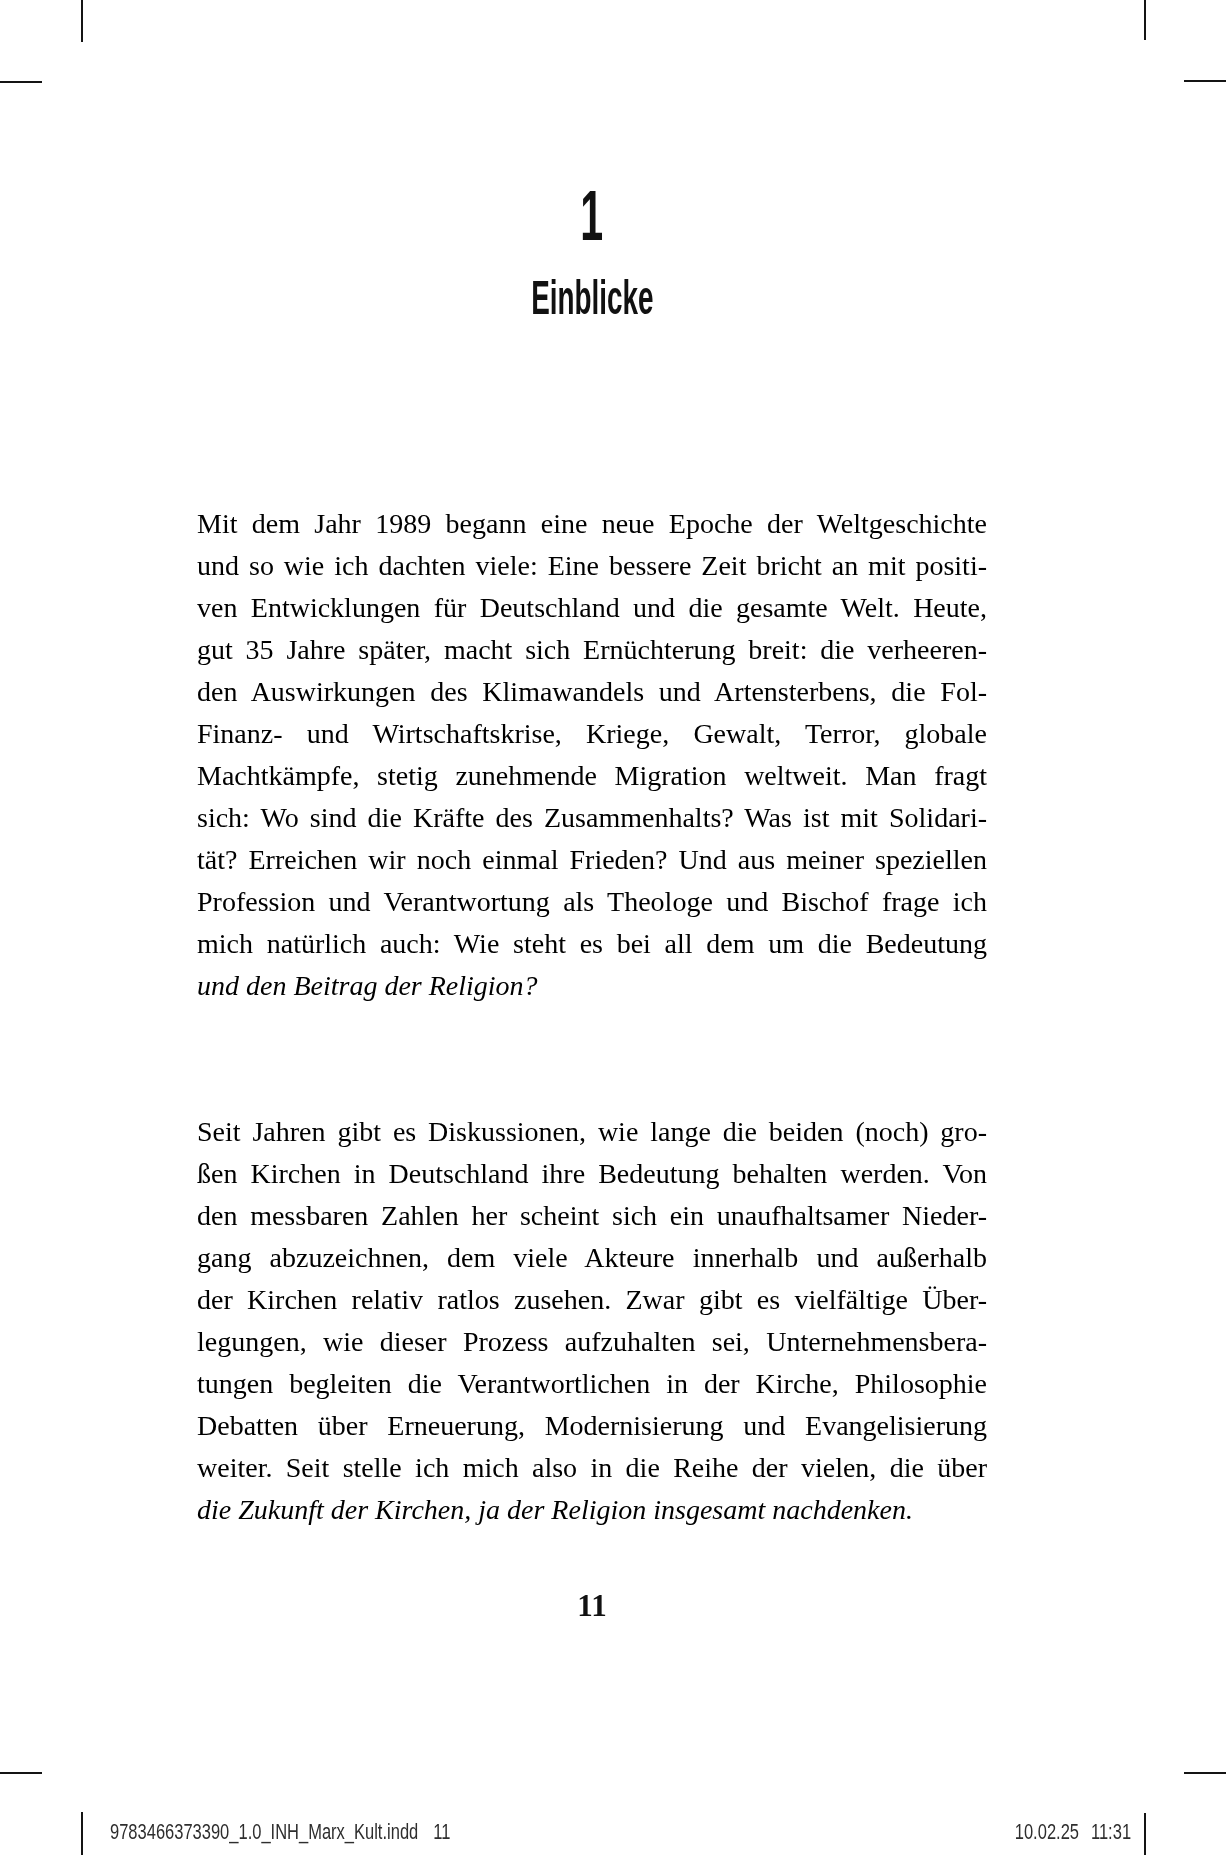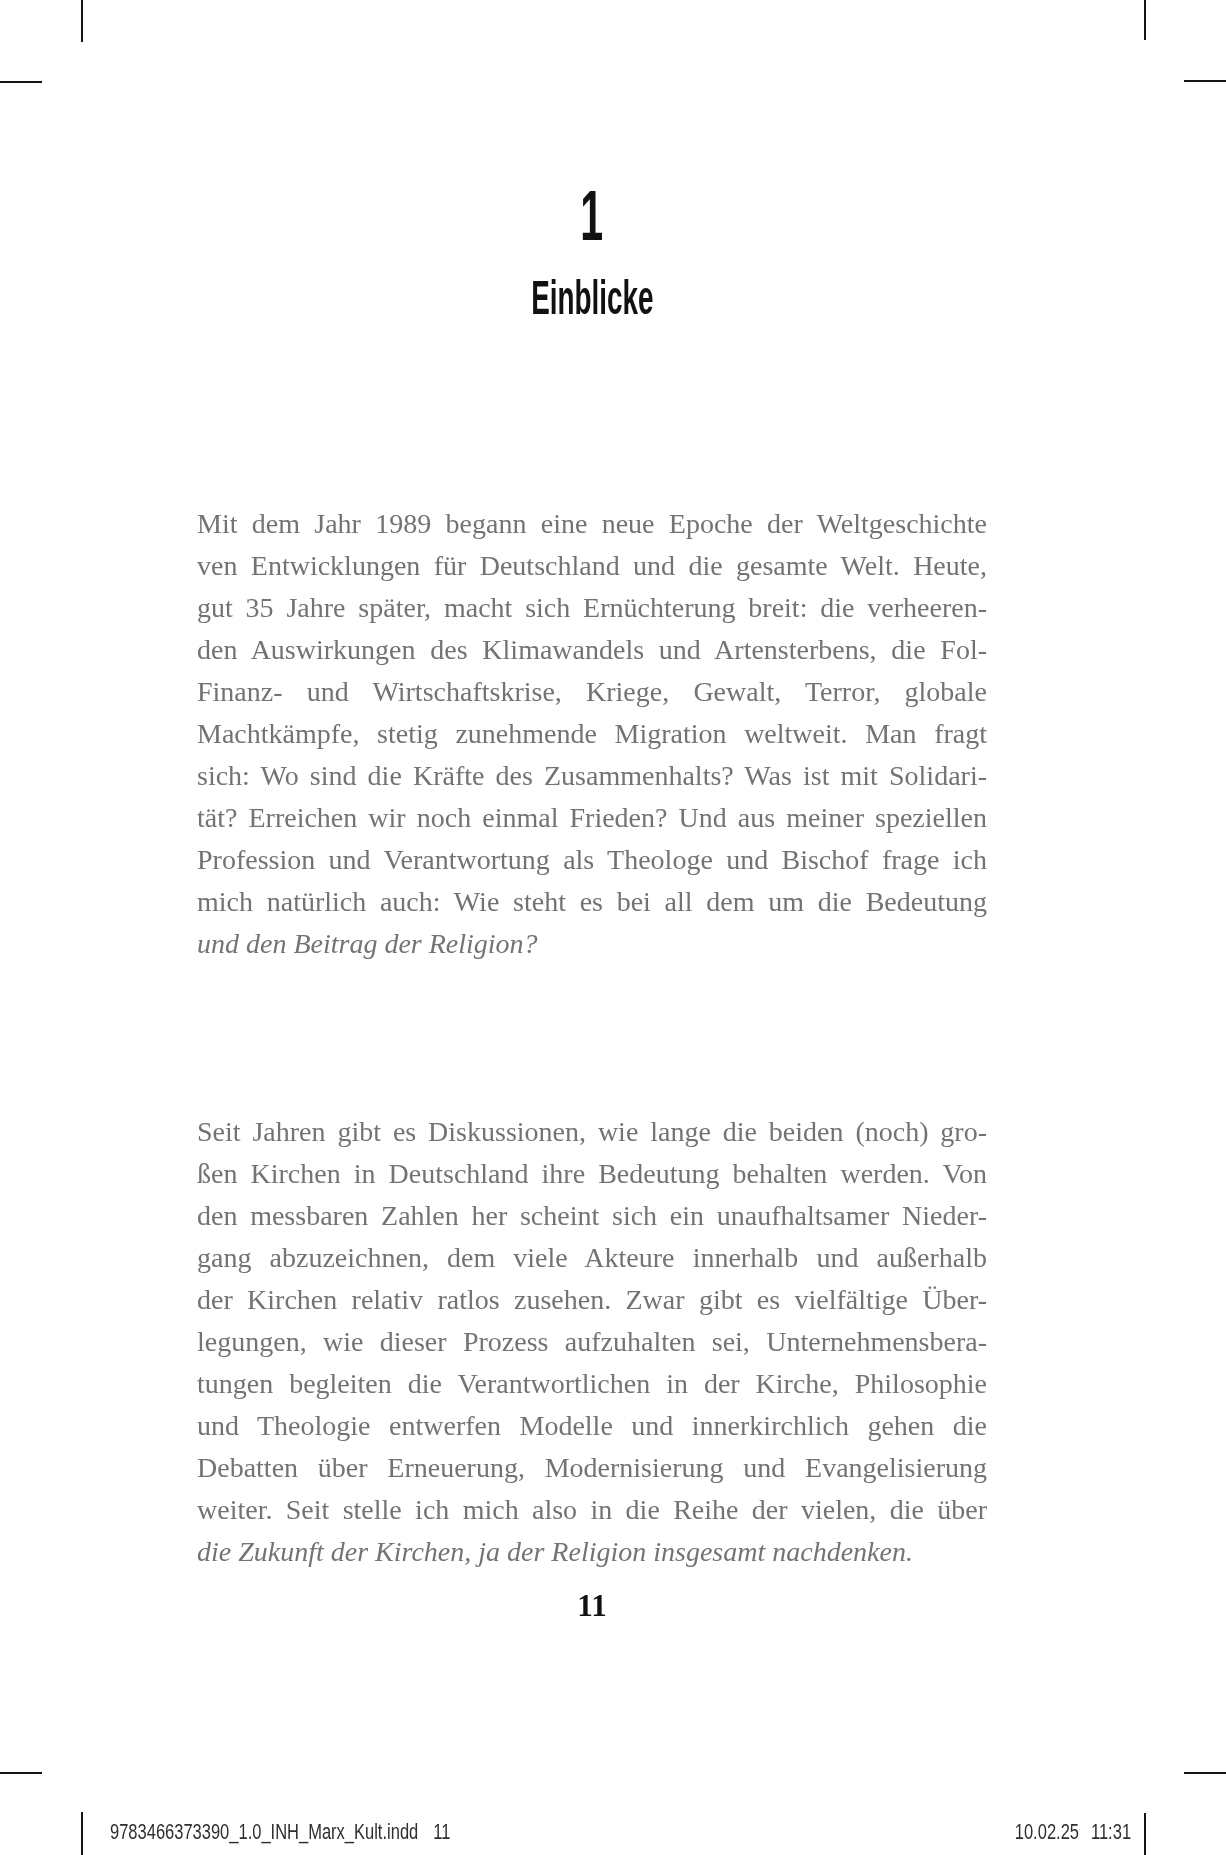--- a/index.html
+++ b/index.html
@@ -29,21 +29,21 @@
     font-weight:bold;color:#111;
   }
   .chapnum{top:180px;font-size:71px;line-height:71px;}
   .chaptitle{top:262px;font-size:48px;line-height:71px;}
   .condense{display:inline-block;transform:scaleX(0.58);transform-origin:center;white-space:nowrap;}
 
   
   .para{
     position:absolute;left:197px;width:790px;
     font-size:28px;line-height:42px;
-    color:#737373;
+    color:#000000;
   }
   .para-1{top:503px;}
   .para-2{top:1111px;}
   .bodyline{text-align:justify;text-align-last:justify;white-space:normal;}
   .bodyline.last{text-align-last:left;font-style:italic;}
 
   
   .folio{
     position:absolute;left:197px;top:1590px;width:790px;
     text-align:center;font-weight:bold;
@@ -78,40 +78,40 @@
 
   <div class="chapnum">
     <span class="condense">1</span>
   </div>
   <div class="chaptitle">
     <span class="condense">Einblicke</span>
   </div>
 
   <div class="para para-1">
       <div class="bodyline">Mit dem Jahr 1989 begann eine neue Epoche der Weltgeschichte</div>
+      <div class="bodyline">und so wie ich dachten viele: Eine bessere Zeit bricht an mit positi-</div>
       <div class="bodyline">ven Entwicklungen für Deutschland und die gesamte Welt. Heute,</div>
       <div class="bodyline">gut 35 Jahre später, macht sich Ernüchterung breit: die verheeren-</div>
       <div class="bodyline">den Auswirkungen des Klimawandels und Artensterbens, die Fol-</div>
       <div class="bodyline">Finanz- und Wirtschaftskrise, Kriege, Gewalt, Terror, globale</div>
       <div class="bodyline">Machtkämpfe, stetig zunehmende Migration weltweit. Man fragt</div>
       <div class="bodyline">sich: Wo sind die Kräfte des Zusammenhalts? Was ist mit Solidari-</div>
       <div class="bodyline">tät? Erreichen wir noch einmal Frieden? Und aus meiner speziellen</div>
       <div class="bodyline">Profession und Verantwortung als Theologe und Bischof frage ich</div>
       <div class="bodyline">mich natürlich auch: Wie steht es bei all dem um die Bedeutung</div>
       <div class="bodyline last">und den Beitrag der Religion?</div>
     </div>
   <div class="para para-2">
       <div class="bodyline">Seit Jahren gibt es Diskussionen, wie lange die beiden (noch) gro-</div>
       <div class="bodyline">ßen Kirchen in Deutschland ihre Bedeutung behalten werden. Von</div>
       <div class="bodyline">den messbaren Zahlen her scheint sich ein unaufhaltsamer Nieder-</div>
       <div class="bodyline">gang abzuzeichnen, dem viele Akteure innerhalb und außerhalb</div>
       <div class="bodyline">der Kirchen relativ ratlos zusehen. Zwar gibt es vielfältige Über-</div>
       <div class="bodyline">legungen, wie dieser Prozess aufzuhalten sei, Unternehmensbera-</div>
       <div class="bodyline">tungen begleiten die Verantwortlichen in der Kirche, Philosophie</div>
-      <div class="bodyline">und Theologie entwerfen Modelle und innerkirchlich gehen die</div>
       <div class="bodyline">Debatten über Erneuerung, Modernisierung und Evangelisierung</div>
       <div class="bodyline">weiter. Seit stelle ich mich also in die Reihe der vielen, die über</div>
       <div class="bodyline last">die Zukunft der Kirchen, ja der Religion insgesamt nachdenken.</div>
     </div>
 
   <div class="folio">11</div>
 
   <div class="footer-left">
     <span>9783466373390_1.0_INH_Marx_Kult.indd</span><span class="footer-pageref">11</span>
   </div>

